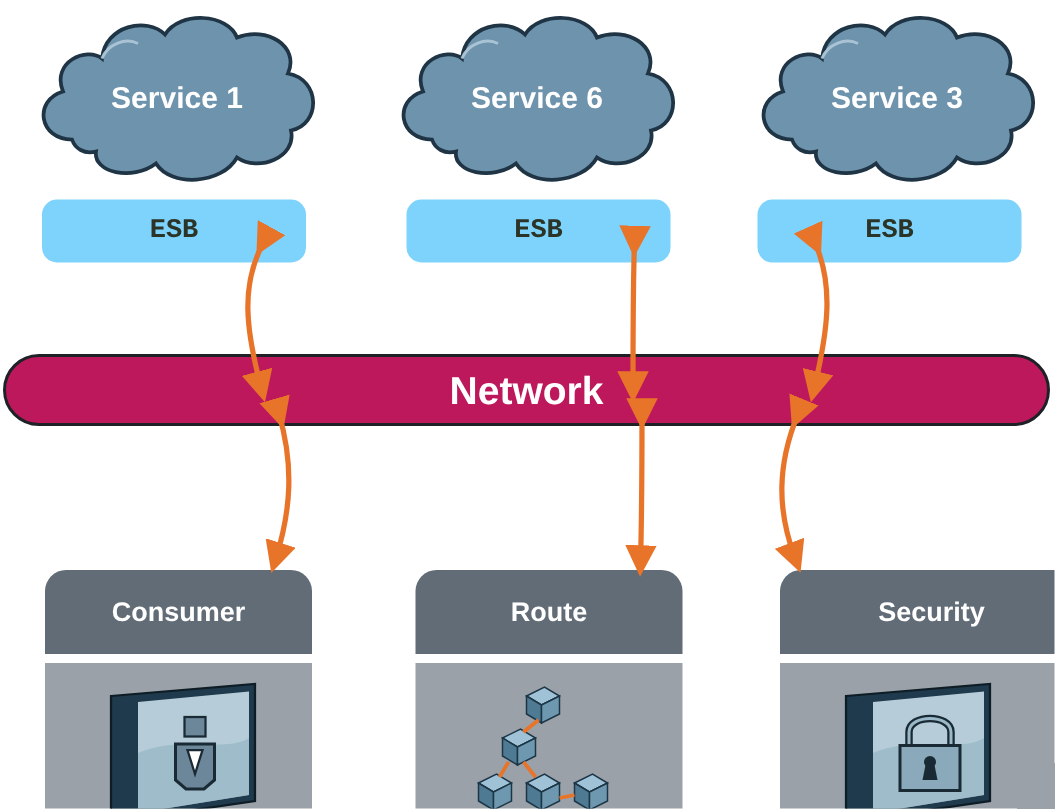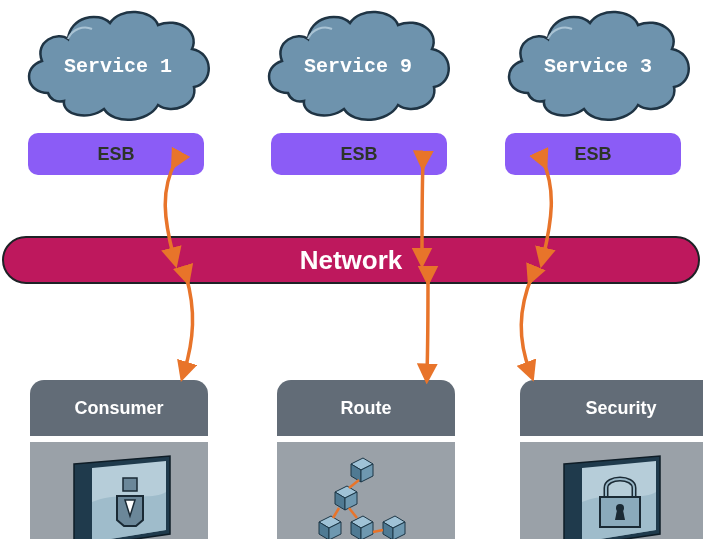--- a/index.html
+++ b/index.html
@@ -1,20 +1,20 @@
 <!DOCTYPE html>
 <html><head>
 <meta charset="utf-8">
 <style>
   html, body { margin:0; padding:0; background:#ffffff; }
   body { width:703px; height:539px; position:relative; overflow:hidden; font-family:"Liberation Sans", sans-serif; }
   .cloud { position:absolute; width:200px; height:120px; }
   .cloud svg { position:absolute; left:0; top:0; }
-  .cloud-label { position:absolute; left:0; right:0; top:50px; text-align:center; color:#ffffff; font-weight:bold; font-size:20px;font-family:Liberation Mono, monospace; }
-  .esb { position:absolute; height:42px; background:#8b5cf6; border-radius:10px; color:#2c3428; font-weight:bold; font-size:18px; text-align:center; line-height:42px; }
+  .cloud-label { position:absolute; left:0; right:0; top:50px; text-align:center; color:#ffffff; font-weight:bold; font-size:20px; }
+  .esb { position:absolute; height:42px; background:#7dd3fc; border-radius:10px; color:#2c3428; font-weight:bold; font-size:18px; text-align:center; line-height:42px;font-family:Liberation Mono, monospace; }
   .network { position:absolute; left:2px; top:236px; width:698px; height:48px; background:#be185d; border:2px solid #1e2226; border-radius:24px; box-sizing:border-box; color:#ffffff; font-weight:bold; font-size:26px; text-align:center; line-height:44px; }
   .box { position:absolute; top:380px; width:178px; height:178px; }
   .box-head { position:absolute; left:0; top:0; width:100%; height:56px; background:#626c77; border-radius:14px 14px 0 0; color:#ffffff; font-weight:bold; font-size:18px; text-align:center; line-height:56px; }
   .box-body { position:absolute; left:0; top:62px; width:100%; height:116px; background:#9aa1a8; border-radius:0 0 14px 14px; }
   .box-body svg { position:absolute; left:0; top:0; }
   #arrows { position:absolute; left:0; top:0; pointer-events:none; }
 </style>
 </head>
 <body>
 
@@ -23,21 +23,21 @@
     <path d="M30,88 C8,88 4,62 24,56 C16,36 40,26 50,34 C52,12 80,6 92,18 C102,2 134,4 140,20 C160,12 182,26 174,44 C196,48 196,78 176,82 C180,100 154,110 140,100 C130,118 96,120 86,104 C70,116 44,110 46,96 C38,98 32,94 30,88 Z" fill="#6e93ad" stroke="#1f3444" stroke-width="2.5"></path>
     <path d="M50,34 C54,24 66,20 74,24" fill="none" stroke="#a9c3d4" stroke-width="2"></path>
   </svg>
   <div class="cloud-label">Service 1</div>
 </div>
 <div class="cloud" style="left:258px; top:5px;">
   <svg width="200" height="120" viewBox="0 0 200 120">
     <path d="M30,88 C8,88 4,62 24,56 C16,36 40,26 50,34 C52,12 80,6 92,18 C102,2 134,4 140,20 C160,12 182,26 174,44 C196,48 196,78 176,82 C180,100 154,110 140,100 C130,118 96,120 86,104 C70,116 44,110 46,96 C38,98 32,94 30,88 Z" fill="#6e93ad" stroke="#1f3444" stroke-width="2.5"></path>
     <path d="M50,34 C54,24 66,20 74,24" fill="none" stroke="#a9c3d4" stroke-width="2"></path>
   </svg>
-  <div class="cloud-label">Service 9</div>
+  <div class="cloud-label">Service 6</div>
 </div>
 <div class="cloud" style="left:498px; top:5px;">
   <svg width="200" height="120" viewBox="0 0 200 120">
     <path d="M30,88 C8,88 4,62 24,56 C16,36 40,26 50,34 C52,12 80,6 92,18 C102,2 134,4 140,20 C160,12 182,26 174,44 C196,48 196,78 176,82 C180,100 154,110 140,100 C130,118 96,120 86,104 C70,116 44,110 46,96 C38,98 32,94 30,88 Z" fill="#6e93ad" stroke="#1f3444" stroke-width="2.5"></path>
     <path d="M50,34 C54,24 66,20 74,24" fill="none" stroke="#a9c3d4" stroke-width="2"></path>
   </svg>
   <div class="cloud-label">Service 3</div>
 </div>
 
 <div class="esb" style="left:28px; top:133px; width:176px;">ESB</div>

